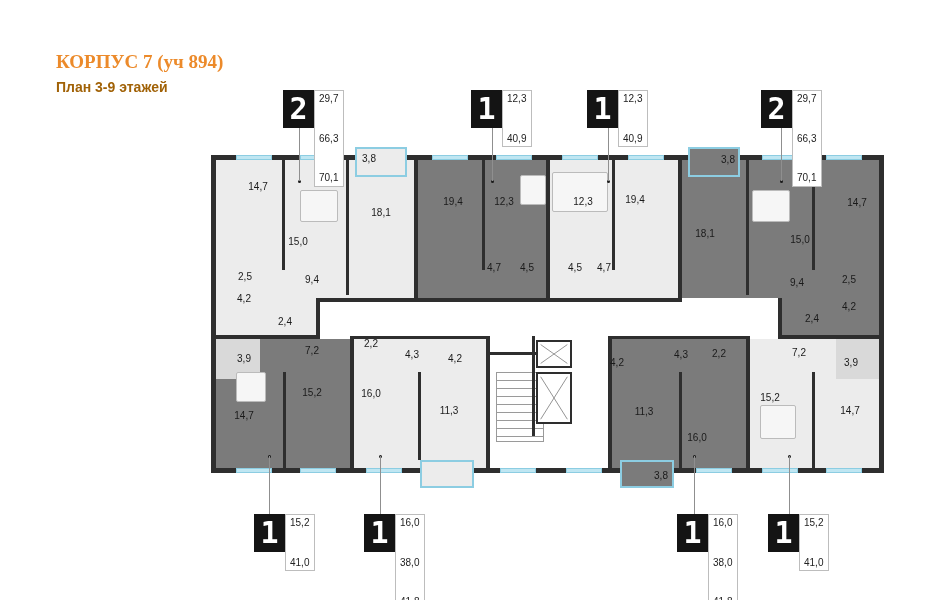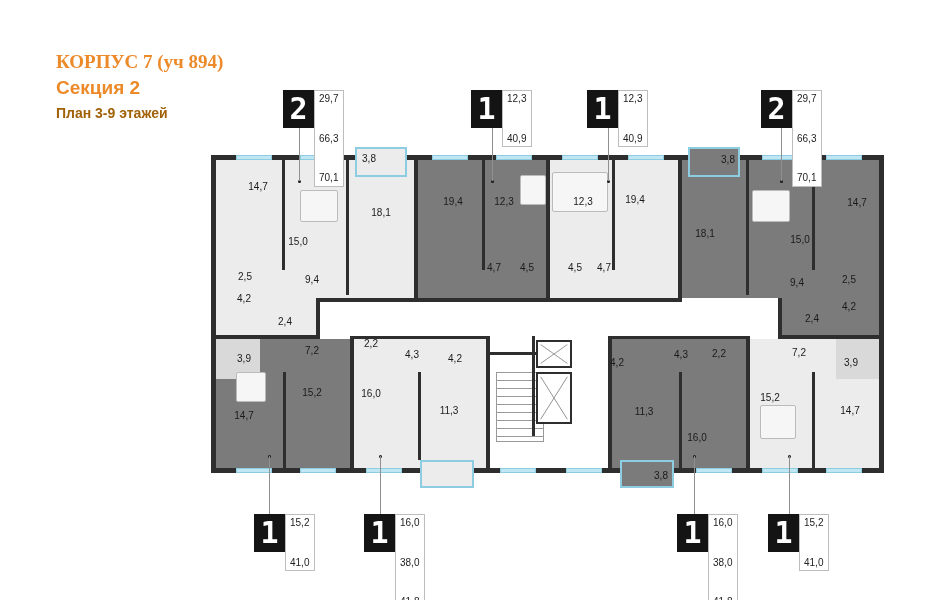--- a/index.html
+++ b/index.html
@@ -30,21 +30,20 @@
   .lift { position: absolute; border: 2px solid #2e2e2e; background:#fff; }
   .lift svg { width: 100%; height: 100%; display:block; }
   .stairs { position: absolute; background: repeating-linear-gradient(to bottom, #fff 0, #fff 7px, #9a9a9a 7px, #9a9a9a 8px); border: 1px solid #9a9a9a; }
   .furn { position: absolute; border: 1px solid #bbb; background: #f6f6f6; border-radius: 2px; }
 </style>
 </head>
 <body>
 
 <div class="title-block">
   <div class="title-main">КОРПУС 7 (уч 894)</div>
-  <div class="title-sub">Секция 2</div>
   <div class="title-plan">План 3-9 этажей</div>
 </div>
 
 <div class="plan">
 
   <div class="wall" style="left:211px;top:155px;width:673px;height:5px;"></div>
   <div class="wall" style="left:211px;top:155px;width:5px;height:318px;"></div>
   <div class="wall" style="left:879px;top:155px;width:5px;height:318px;"></div>
   <div class="wall" style="left:211px;top:468px;width:673px;height:5px;"></div>
 

